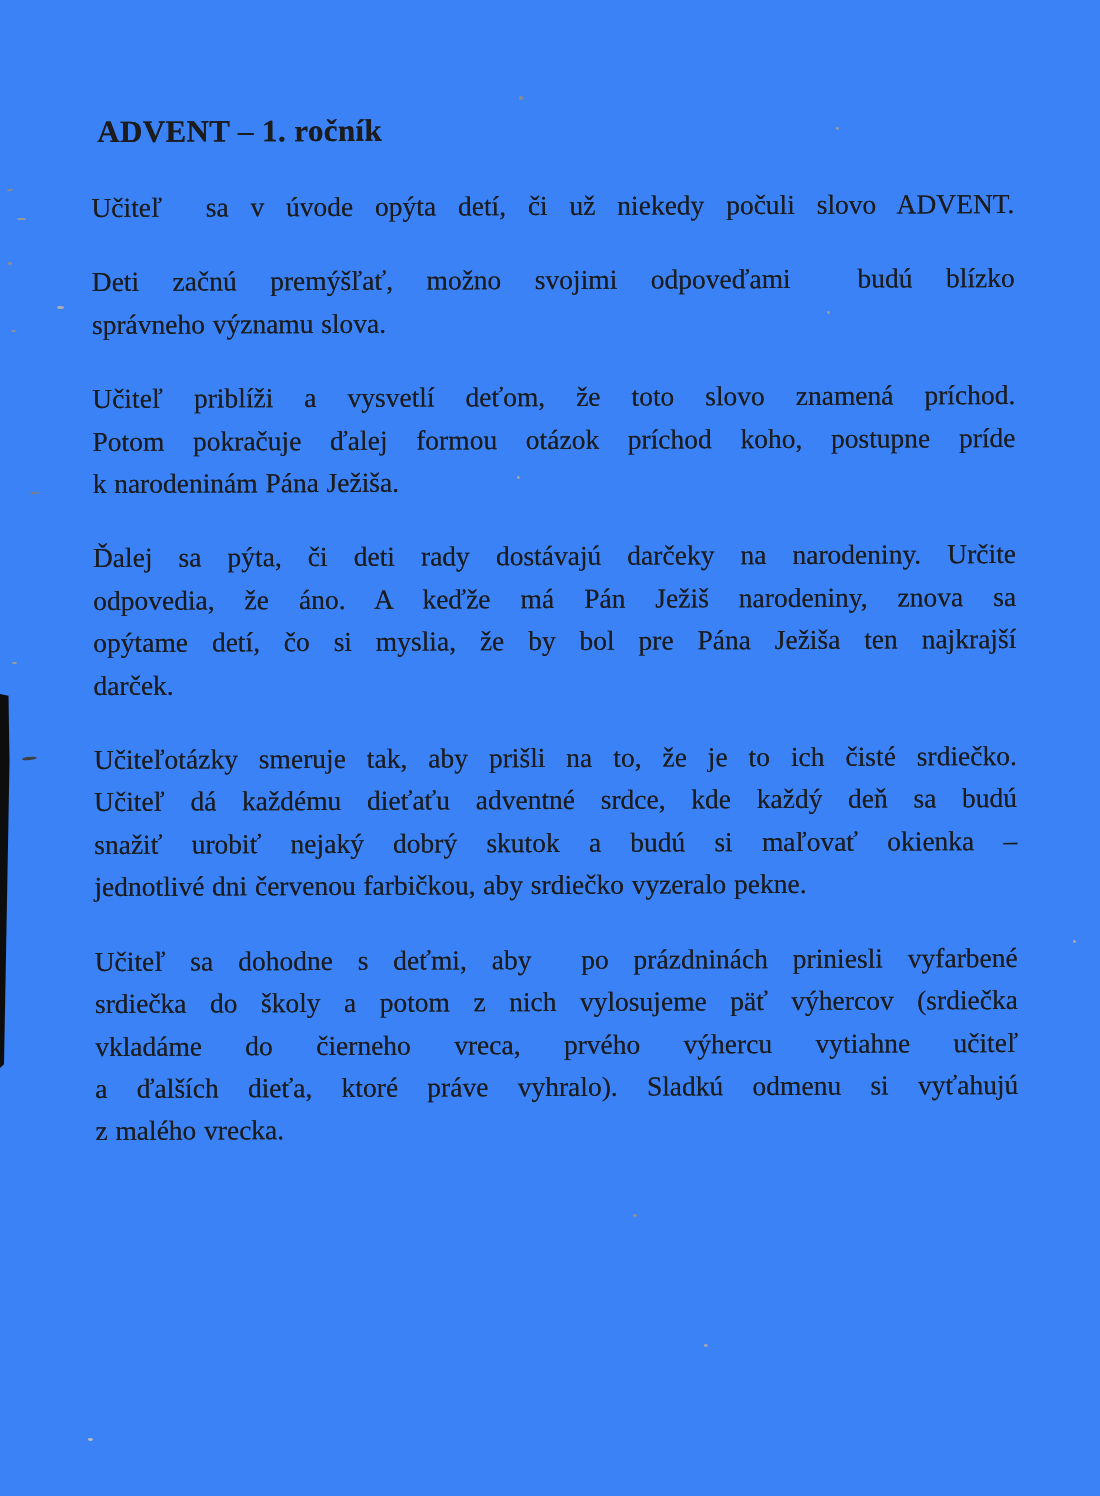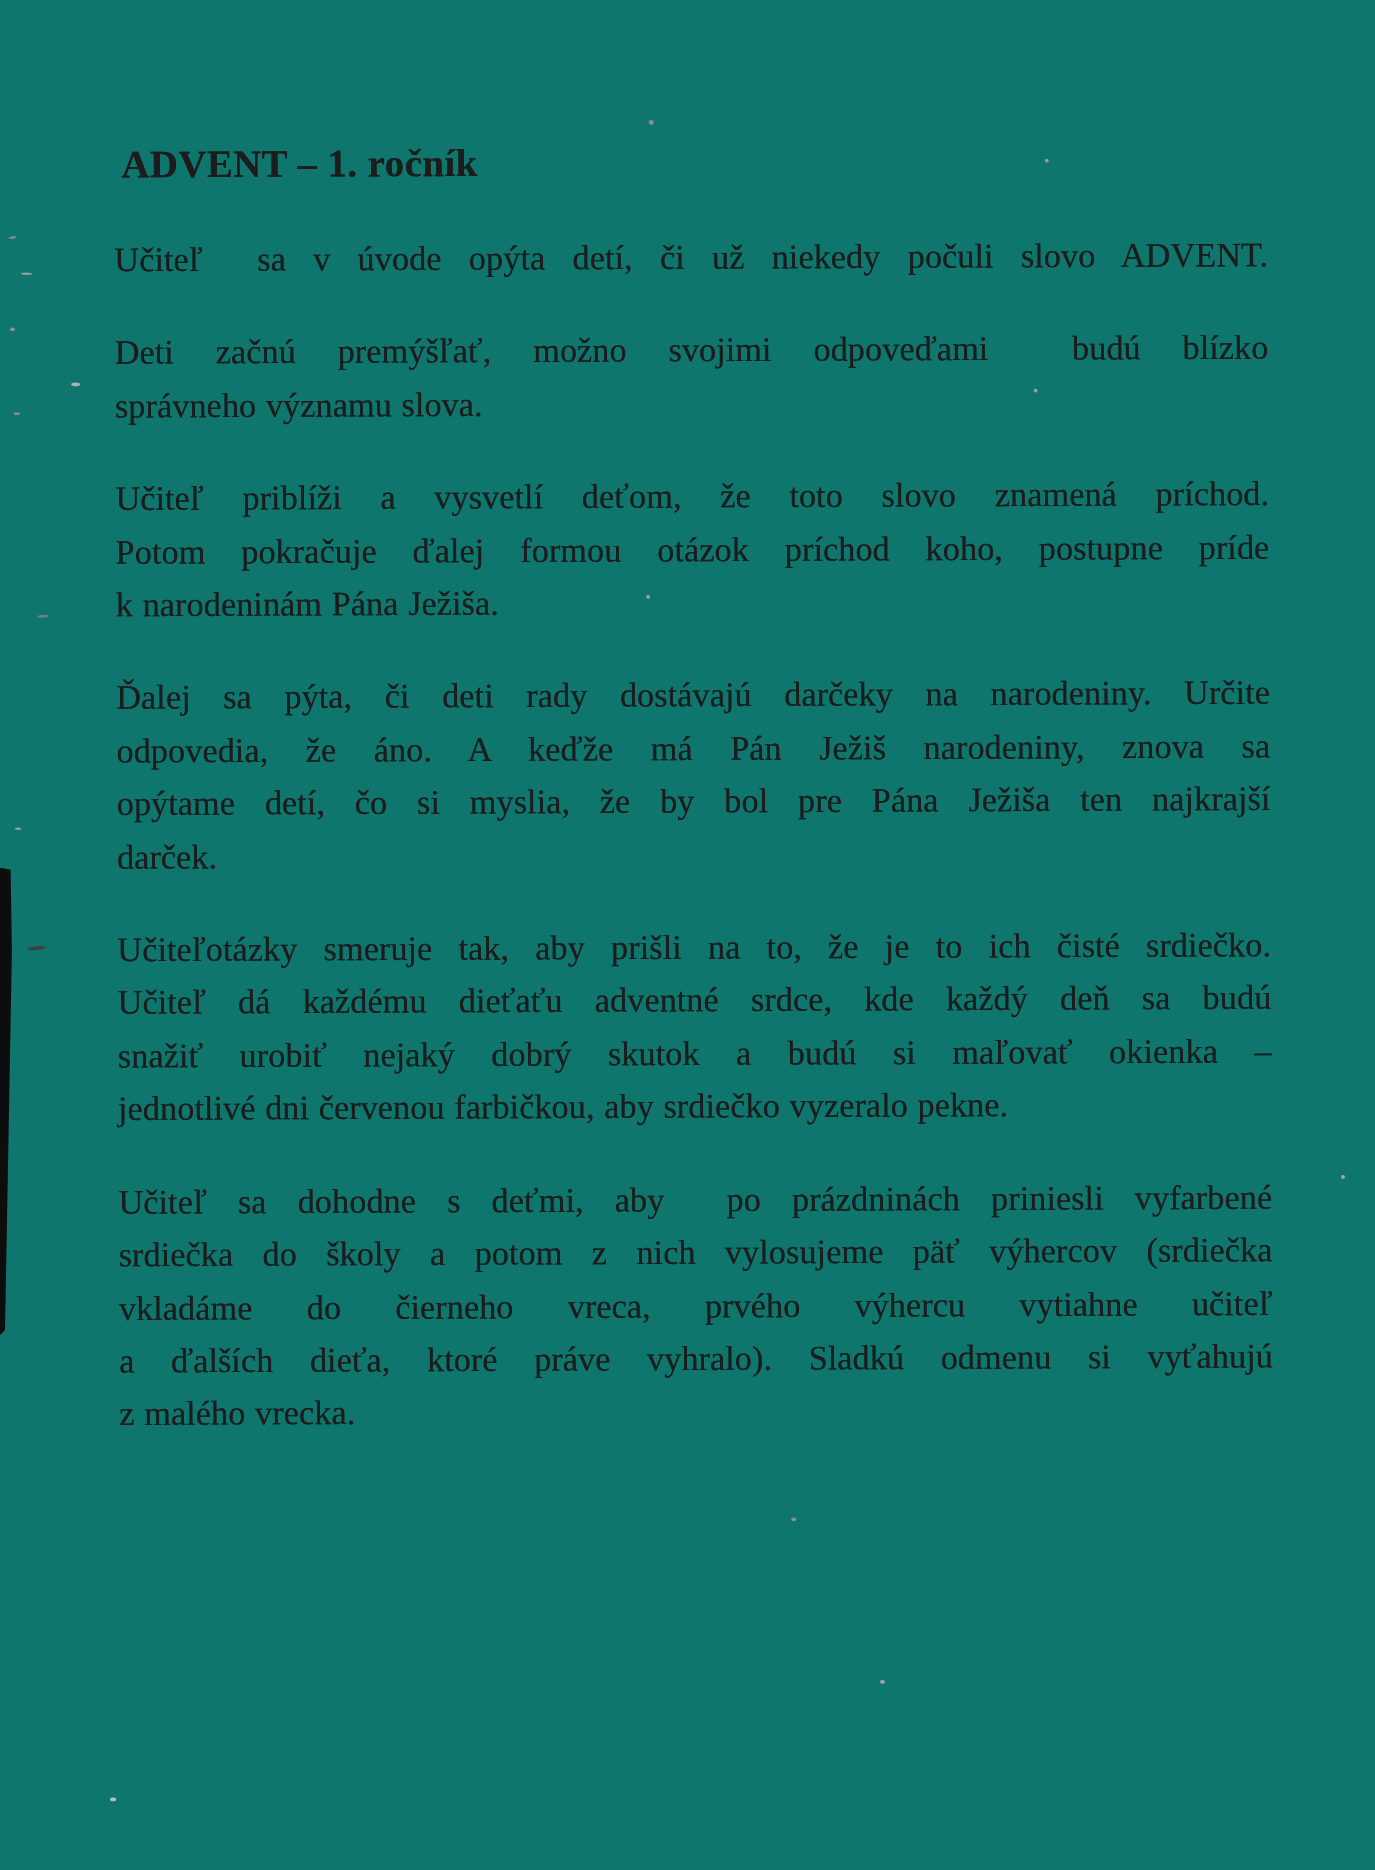--- a/index.html
+++ b/index.html
@@ -6,21 +6,21 @@
   body {
     width: 1100px; height: 1496px;
     background: #fdfdfb;
     font-family: "Liberation Serif", "DejaVu Serif", serif;
     color: #1c1c1c;
     overflow: hidden;
     position: relative;
   }
   .page {
     position: absolute; inset: 0;
-    background: #0f766e;
+    background: #3b82f6;
   }
   .content {
     position: absolute;
     left: 91px; top: 108px;
     width: 923px;
     transform: rotate(-0.25deg);
     transform-origin: 50% 0;
   }
   .title {
     font-size: 31px;

